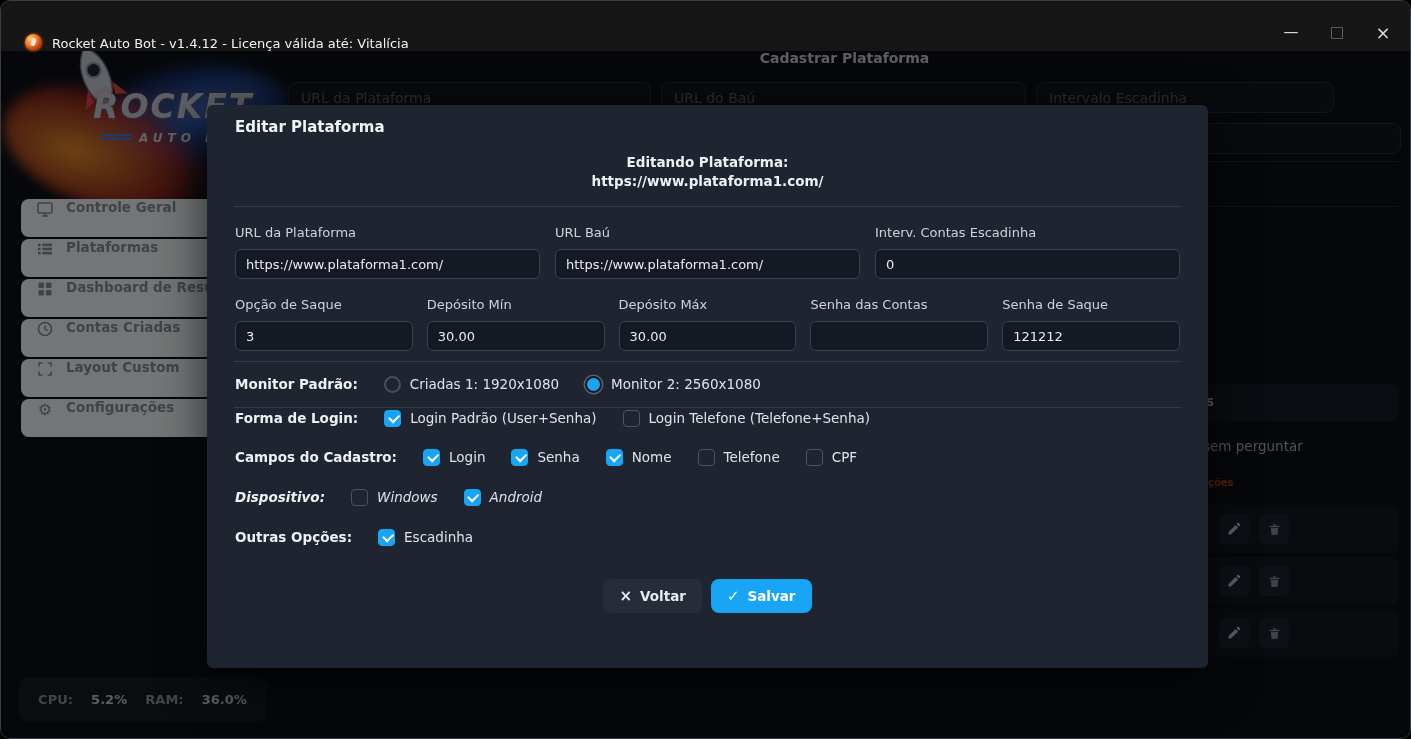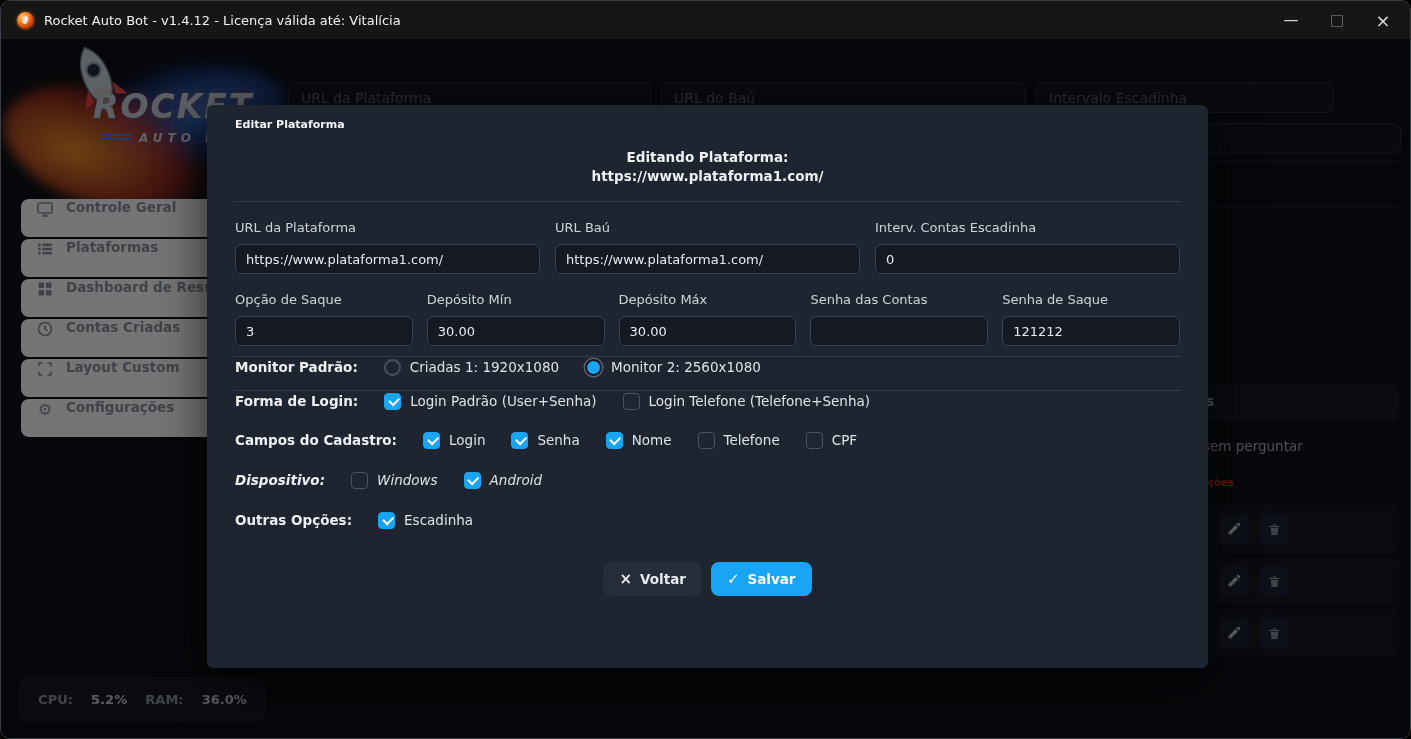--- a/index.html
+++ b/index.html
@@ -5,22 +5,22 @@
   * { box-sizing: border-box; }
   html,body { margin:0; padding:0; background:#000; }
   body { width:1411px; height:739px; position:relative; overflow:hidden;
          font-family:"DejaVu Sans", sans-serif; }
 
   
   .window { position:absolute; inset:0; background:#0b0d11; border:1px solid #3a3d42;
             border-radius:10px; overflow:hidden; }
 
   
-  .titlebar { position:absolute; top:0; left:0; right:0; height:38px; background:#161616;
-              display:flex; align-items:center; padding-left:16px; z-index:20; }
+  .titlebar { position:absolute; top:0; left:0; right:0; height:50px; background:#161616;
+              display:flex; align-items:flex-end; padding-left:24px; z-index:20; }
   .app-icon { width:17px; height:17px; border-radius:50%; margin-right:10px; flex:0 0 auto;
               background:radial-gradient(circle at 35% 30%, #ffd27a 0%, #f97316 40%, #c2410c 65%, #7f1d1d 100%);
               box-shadow:0 0 3px rgba(249,115,22,.8); position:relative; }
   .app-icon::after { content:""; position:absolute; left:6px; top:4px; width:5px; height:8px;
               background:#e5e7eb; border-radius:50% 50% 40% 40%; transform:rotate(20deg); }
   .tb-title { color:#f2f2f2; font-size:13px; }
   .tb-controls { margin-left:auto; display:flex; height:38px; }
   .tb-btn { width:46px; height:38px; display:flex; align-items:center; justify-content:center;
             color:#d8d8d8; font-size:15px; cursor:default; }
   .tb-btn.max { color:#6e6e6e; }
@@ -90,36 +90,36 @@
   .statusbar { position:absolute; left:18px; top:638px; width:247px; height:45px;
       background:#15181e; border-radius:10px; display:flex; align-items:center;
       justify-content:space-around; padding:0 10px; }
   .statusbar .sl { color:#8f959e; font-size:13px; font-weight:bold; }
   .statusbar .sv { color:#c6cad1; font-size:13px; font-weight:bold; }
 
   
   .modal { position:absolute; left:206px; top:66px; width:1001px; height:563px;
       background:#1f2530; border-radius:6px; z-index:10; box-shadow:0 12px 48px rgba(0,0,0,.65);
       padding:0 28px; color:#e7eaef; }
-  .modal-title { padding-top:13px; font-size:11px; font-weight:bold; color:#f1f3f6; }
+  .modal-title { padding-top:13px; font-size:15px; font-weight:bold; color:#f1f3f6; }
   .editing-block { margin-top:17px; text-align:center; font-size:13.5px; font-weight:bold;
       line-height:19px; color:#eef0f4; }
   .hr { height:1px; background:#343b47; border:none; margin:0 -1px; }
   .hr1 { margin-top:15px; } .hr2 { margin-top:10px; } .hr3 { margin-top:13px; }
   .frow { display:flex; gap:15px; }
   .frow-labels { margin-top:18px; }
   .frow-inputs { margin-top:9px; }
   .frow-5 { gap:14px; }
   .fcell { flex:1; }
   .flabel { font-size:13px; color:#ced3db; }
   .m-input { width:100%; height:30px; background:#141923; border:1px solid #3a4150;
       border-radius:6px; color:#e9ebef; font-size:13px; padding:0 10px; font-family:inherit; }
 
   .opt-row { display:flex; align-items:center; gap:26px; height:20px; }
-  .r-monitor { }
+  .r-monitor { margin-top:12px; }
   .r-login { }
   .r-campos { margin-top:19px; }
   .r-disp { margin-top:20px;font-style:italic; }
   .r-outras { margin-top:20px; }
   .opt-label { font-size:13.5px; font-weight:bold; color:#eef0f4; }
   .opt { display:flex; align-items:center; gap:9px; }
   .opt-text { font-size:13.5px; color:#dfe3e9; }
 
   .cb { width:17px; height:17px; border:1.5px solid #4a5362; border-radius:4px;
       position:relative; flex:0 0 auto; }
@@ -175,20 +175,21 @@
             <path d="M11 30 4 42l8-3z" fill="#ef4444"></path>
             <path d="M29 30 36 42l-8-3z" fill="#ef4444"></path>
             <path d="M15 38h10l-2 6h-6z" fill="#9aa3ad"></path>
             <path d="M17 44h6c0 6-3 12-3 12s-3-6-3-12z" fill="#f97316"></path>
           </svg>
         </div>
         <div class="logo-title">ROCKET</div>
         <div class="logo-sub">AUTO BOT</div>
       </div>
 
+      <div class="bg-form-title">Cadastrar Plataforma</div>
       <input class="bg-input bg-in-1" readonly="" placeholder="URL da Plataforma" style="">
       <input class="bg-input bg-in-2" readonly="" placeholder="URL do Baú" style="">
       <input class="bg-input bg-in-3" readonly="" placeholder="Intervalo Escadinha" style="">
       <input class="bg-input bg-in-4" readonly="" placeholder="Senha de Saque" style="">
       <div class="bg-hr bg-hr1"></div>
       <div class="bg-hr bg-hr2"></div>
 
       <div class="sidebar">
         <div class="side-item">
           <span class="side-ico">

